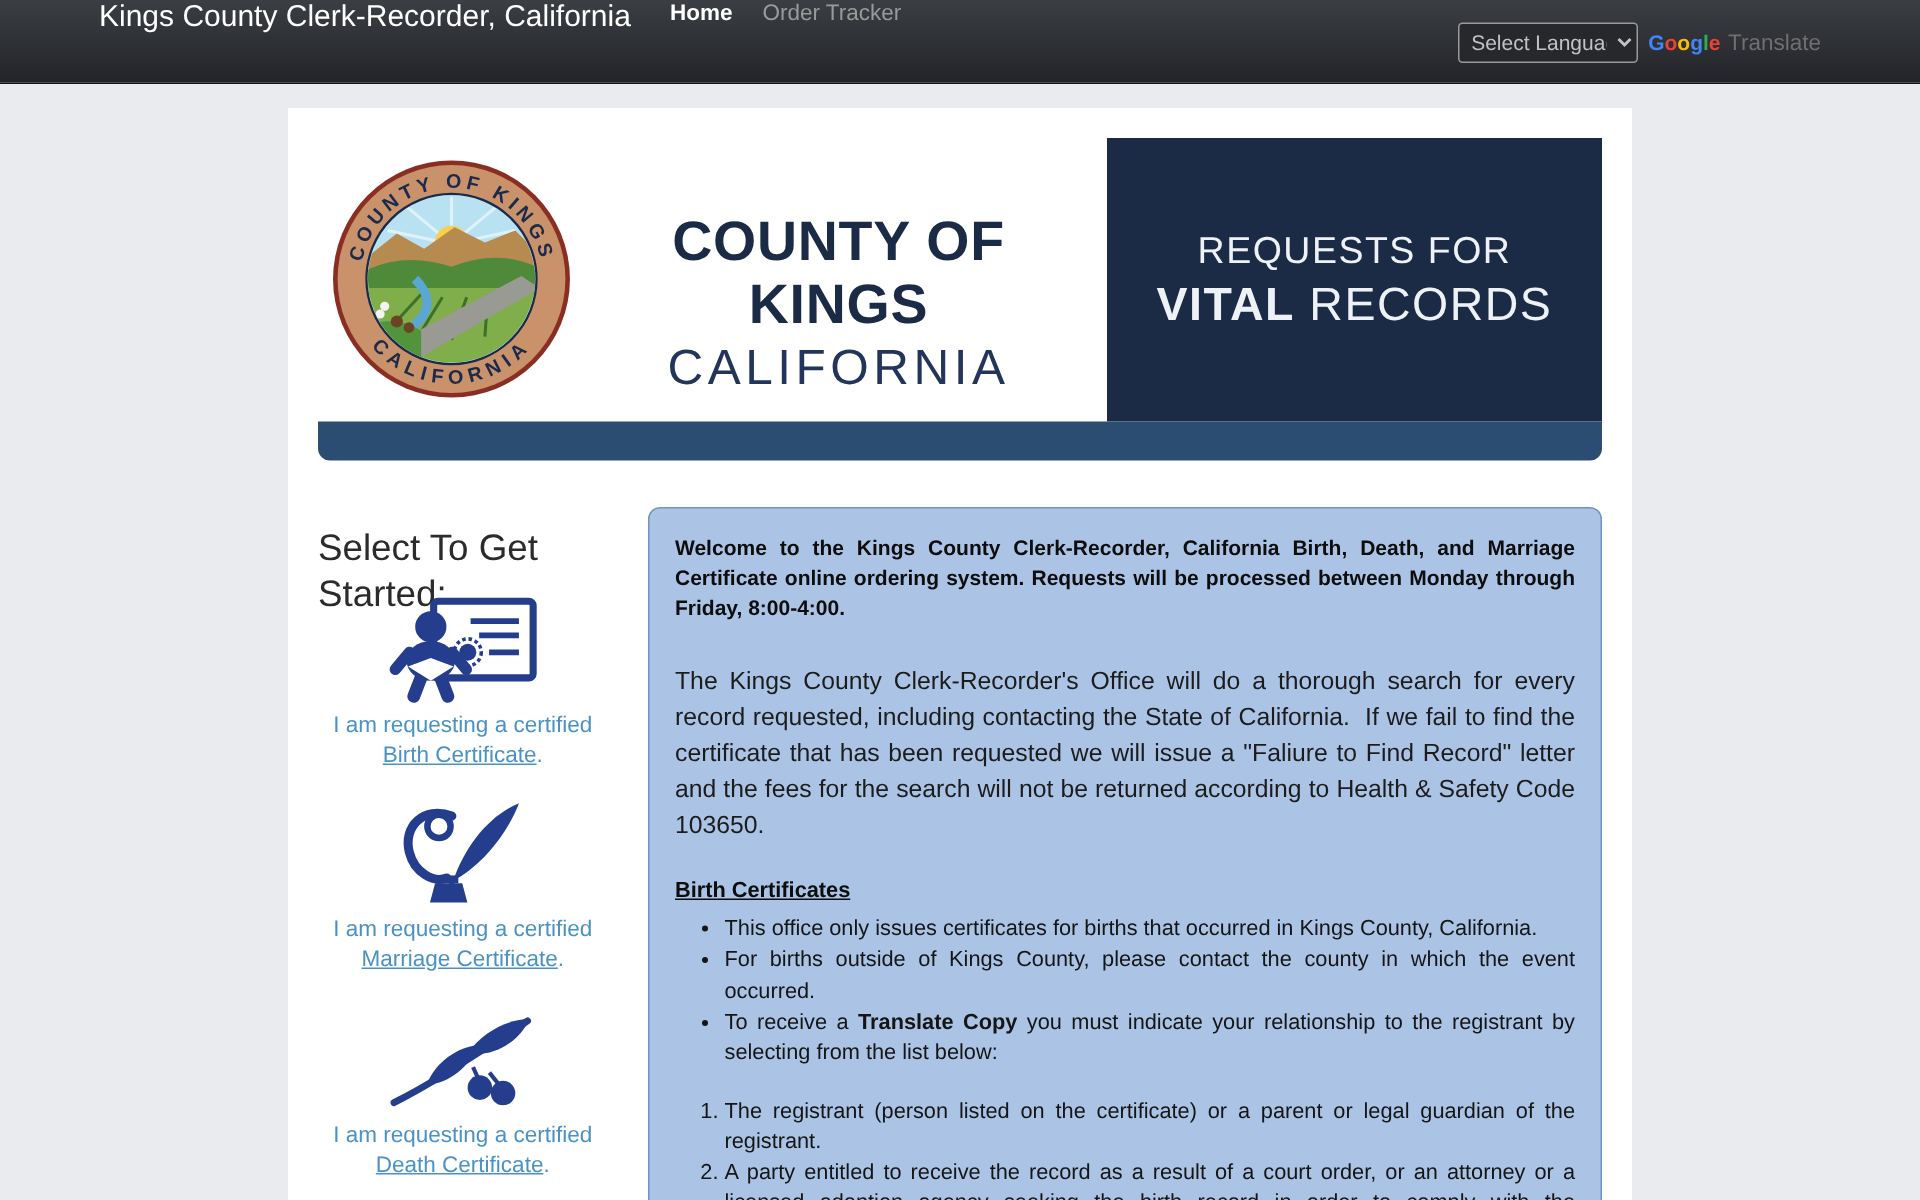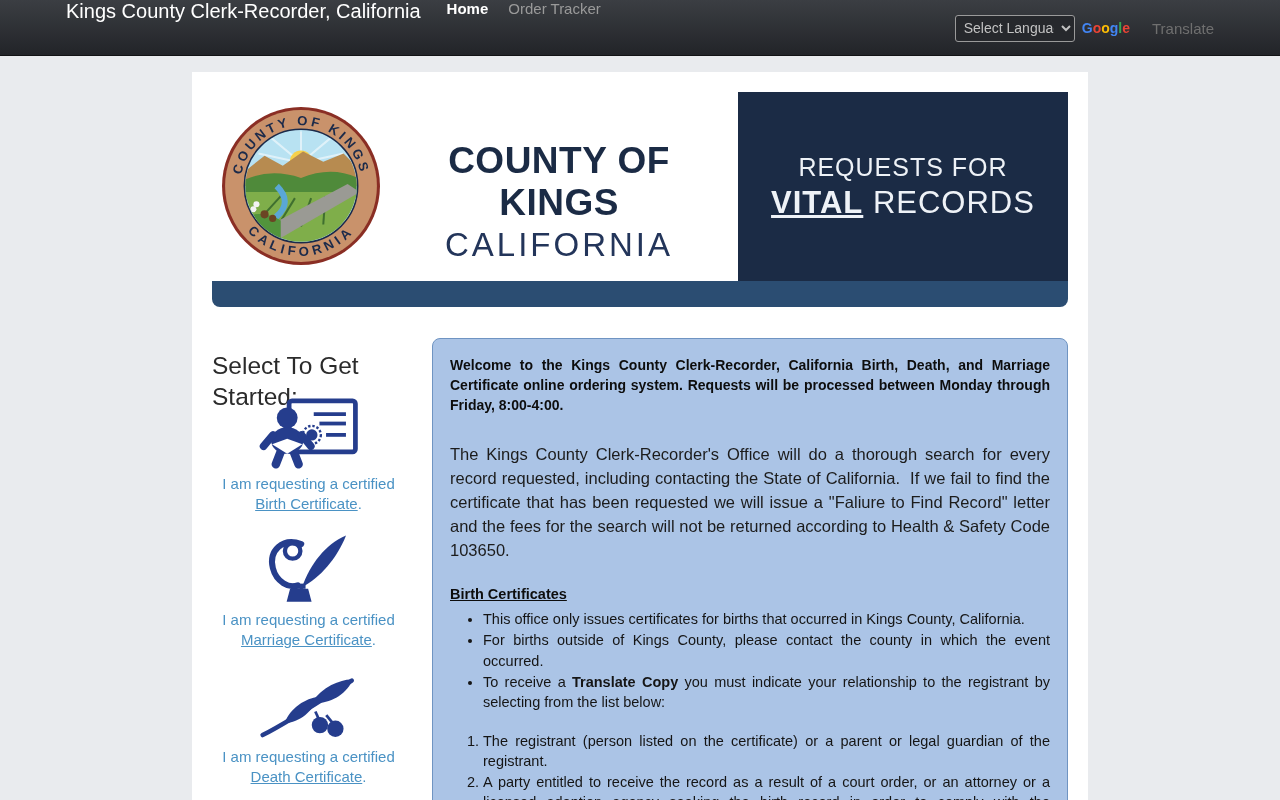--- a/index.html
+++ b/index.html
@@ -19,34 +19,34 @@
   .nav-link.inactive { color: #9a9a9a; margin-left: 20px; }
   .lang-widget { position: absolute; right: 66px; top: 0; height: 56px; display: flex; align-items: center; }
   .lang-select {
     width: 120px; height: 27px; background: #26282c; color: #c2c2c2;
     border: 1px solid #9a9a9a; border-radius: 3px; font-size: 14px;
     font-family: "Liberation Sans", sans-serif; padding: 2px 4px;
   }
   .gt { margin-left: 7px; font-size: 15px; display: flex; align-items: center; text-decoration: none; }
   .gt-logo { font-weight: 700; font-size: 14px; letter-spacing: 0; }
   .gl-b { color: #4285F4; } .gl-r { color: #EA4335; } .gl-y { color: #FBBC05; } .gl-g { color: #34A853; }
-  .gt-label { color: #6f6f6f; margin-left: 22px; font-size: 15px; }
+  .gt-label { color: #6f6f6f; margin-left: 5px; font-size: 15px; }
 
   
   .panel { position: absolute; left: 192px; top: 72px; width: 896px; height: 760px; background: #ffffff; }
 
   
   .banner { position: absolute; left: 20px; top: 20px; width: 856px; height: 189px; background: #ffffff; }
   .banner-right {
     position: absolute; right: 0; top: 0; width: 330px; height: 189px; background: #1b2b45;
     display: flex; flex-direction: column; align-items: center; justify-content: center; color: #eef2f7;
   }
   .req-line1 { font-size: 25px; font-weight: 300; letter-spacing: 1px; }
   .req-line2 { font-size: 31px; font-weight: 300; letter-spacing: 1px; margin-top: 3px; }
-  .req-line2 b { font-weight: 800; text-decoration: underline; }
+  .req-line2 b { font-weight: 800; }
   .banner-bar { position: absolute; left: 20px; top: 209px; width: 856px; height: 26px; background: #2b4d72; border-radius: 0 0 8px 8px; }
   .seal { position: absolute; left: 8px; top: 13px; width: 162px; height: 162px; }
   .banner-title { position: absolute; left: 172px; top: 48px; width: 350px; text-align: center; color: #1b2b45; }
   .bt-1 { font-size: 37px; font-weight: 800; letter-spacing: 0.5px; }
   .bt-2 { font-size: 33px; font-weight: 300; letter-spacing: 3px; margin-top: 2px; color: #23355a; }
 
   
   .side-heading { position: absolute; left: 20px; top: 279px; width: 185px; font-size: 24.5px; color: #2b2b2b; line-height: 1.26; font-weight: 400; }
   .side-item { position: absolute; left: 14px; width: 205px; text-align: center; text-decoration: none; display: block; }
   .side-item .icon-box { height: 74px; display: flex; align-items: center; justify-content: center; }

